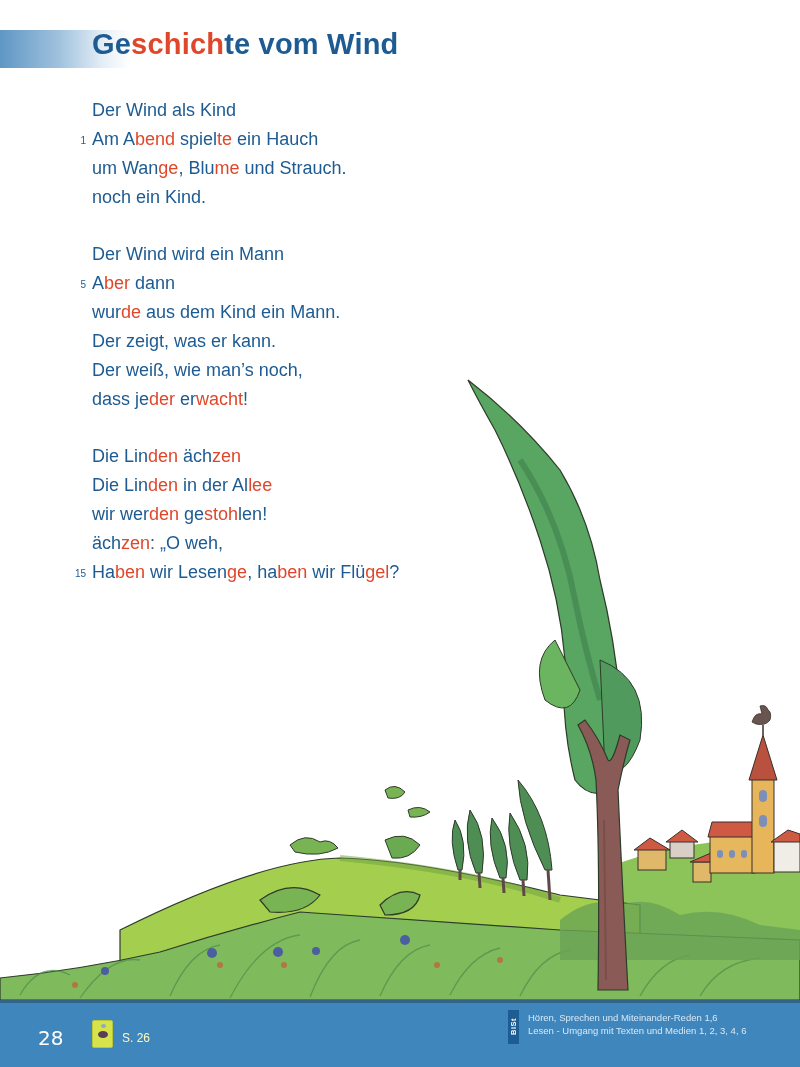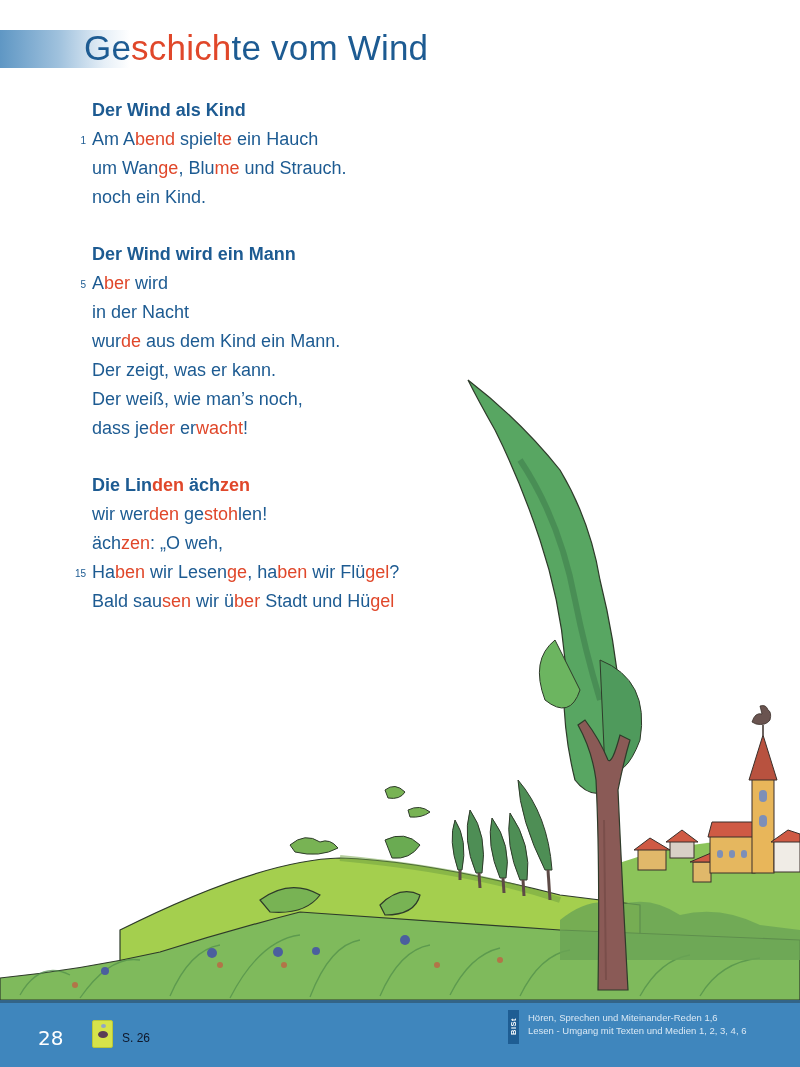--- a/index.html
+++ b/index.html
@@ -4,29 +4,29 @@
 <style>
   * { margin:0; padding:0; box-sizing:border-box; }
   html, body { width:800px; height:1067px; overflow:hidden; background:#ffffff; }
   body { position:relative; font-family:"Liberation Sans", "DejaVu Sans", sans-serif; }
 
   .title-band {
     position:absolute; left:0; top:30px; width:130px; height:38px;
     background:linear-gradient(90deg, #5f97c4 0%, #9fc1dd 45%, #e6eff7 80%, #ffffff 100%);
   }
   .page-title {
-    position:absolute; left:84px; top:28px;
-    font-size:35px; font-weight:normal; color:#1d5b92; letter-spacing:0.2px;
+    position:absolute; left:92px; top:28px;
+    font-size:29px; font-weight:bold; color:#1d5b92; letter-spacing:0.2px;
     white-space:nowrap;
   }
   .hl { color:#e0472a; }
 
   .poem { position:absolute; left:92px; top:96px; width:440px; }
   .stanza-heading {
-    font-size:18px; font-weight:bold; color:#1d5b92; height:29px; line-height:29px;
+    font-size:18px; font-weight:normal; color:#1d5b92; height:29px; line-height:29px;
   }
   .line {
     position:relative; font-size:18px; color:#1d5b92; height:29px; line-height:29px;
     white-space:nowrap;
   }
   .line-no {
     position:absolute; left:-22px; width:16px; text-align:right;
     font-size:10px; color:#1d5b92; top:1px;
   }
   .gap { height:28px; }
@@ -44,21 +44,21 @@
     position:absolute; left:38px; top:26px; font-size:20px; color:#ffffff;
     font-family:"DejaVu Sans", sans-serif;
   }
   .workbook-icon {
     position:absolute; left:92px; top:20px; width:21px; height:28px;
     background:#d6e34a; border:1px solid #b8c63a; border-radius:2px;
   }
   .workbook-icon .sun { position:absolute; left:5px; top:10px; width:10px; height:7px; background:#5b3d56; border-radius:50%; }
   .workbook-icon .dot { position:absolute; left:8px; top:3px; width:5px; height:4px; background:#8fa6c8; border-radius:50%; }
   .ref-page {
-    position:absolute; left:122px; top:31px; font-size:12px; color:#0f172a;
+    position:absolute; left:122px; top:31px; font-size:12px; color:#fef9c3;
   }
   .bist-tag {
     position:absolute; left:508px; top:10px; width:11px; height:34px; background:#1e5d93;
   }
   .bist-label {
     position:absolute; left:-10px; top:11px; width:31px; height:11px;
     transform:rotate(-90deg); font-size:7.5px; font-weight:bold; color:#ffffff;
     text-align:center; line-height:11px; letter-spacing:0.5px;
   }
   .standards {
@@ -71,32 +71,31 @@
 <div class="title-band"></div>
 <h1 class="page-title"><span>Ge</span><span class="hl">schich</span><span>te vom Wind</span></h1>
 
 <div class="poem" id="poem">
     <div class="stanza-heading"><span>Der Wind als Kind</span></div>
     <div class="line"><span class="line-no">1</span><span>Am A</span><span class="hl">bend</span><span> spiel</span><span class="hl">te</span><span> ein Hauch</span></div>
     <div class="line"><span>um Wan</span><span class="hl">ge</span><span>, Blu</span><span class="hl">me</span><span> und Strauch.</span></div>
     <div class="line"><span>noch ein Kind.</span></div>
     <div class="gap"></div>
     <div class="stanza-heading"><span>Der Wind wird ein Mann</span></div>
-    <div class="line"><span class="line-no">5</span><span>A</span><span class="hl">ber</span><span> wird</span></div>
-    <div class="line"><span>in der Nacht</span></div>
+    <div class="line"><span class="line-no">5</span><span>A</span><span class="hl">ber</span><span> dann</span></div>
     <div class="line"><span>wur</span><span class="hl">de</span><span> aus dem Kind ein Mann.</span></div>
     <div class="line"><span>Der zeigt, was er kann.</span></div>
     <div class="line"><span>Der weiß, wie man’s noch,</span></div>
     <div class="line"><span>dass je</span><span class="hl">der</span><span> er</span><span class="hl">wacht</span><span>!</span></div>
     <div class="gap"></div>
     <div class="stanza-heading"><span>Die Lin</span><span class="hl">den</span><span> äch</span><span class="hl">zen</span></div>
+    <div class="line"><span>Die Lin</span><span class="hl">den</span><span> in der Al</span><span class="hl">lee</span></div>
     <div class="line"><span>wir wer</span><span class="hl">den</span><span> ge</span><span class="hl">stoh</span><span>len!</span></div>
     <div class="line"><span>äch</span><span class="hl">zen</span><span>: „O weh,</span></div>
     <div class="line"><span class="line-no">15</span><span>Ha</span><span class="hl">ben</span><span> wir Lesen</span><span class="hl">ge</span><span>, ha</span><span class="hl">ben</span><span> wir Flü</span><span class="hl">gel</span><span>?</span></div>
-    <div class="line"><span>Bald sau</span><span class="hl">sen</span><span> wir ü</span><span class="hl">ber</span><span> Stadt und Hü</span><span class="hl">gel</span></div>
   </div>
 
 <svg class="illustration" viewBox="0 370 800 670" preserveAspectRatio="none">
 
   <path d="M600 870 Q700 830 800 845 L800 1000 L600 1000 Z" fill="#8cc45a"></path>
 
   <path d="M120 930 Q260 860 340 858 Q420 860 560 895 L640 905 L640 1000 L120 1000 Z" fill="#a4cf4e" stroke="#2e3b2a" stroke-width="1.2"></path>
   <path d="M340 858 Q470 870 560 900" fill="none" stroke="#6da040" stroke-width="6" opacity="0.5"></path>
 
   <path d="M0 978 Q80 970 160 952 Q230 930 300 912 Q420 920 560 930 L800 940 L800 1000 L0 1000 Z" fill="#7fba5c" stroke="#2e3b2a" stroke-width="1.2"></path>

